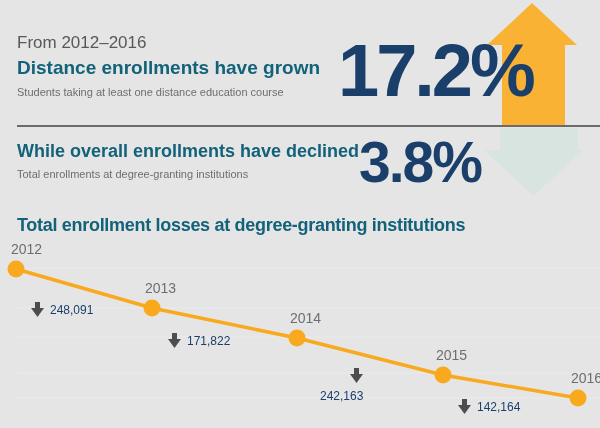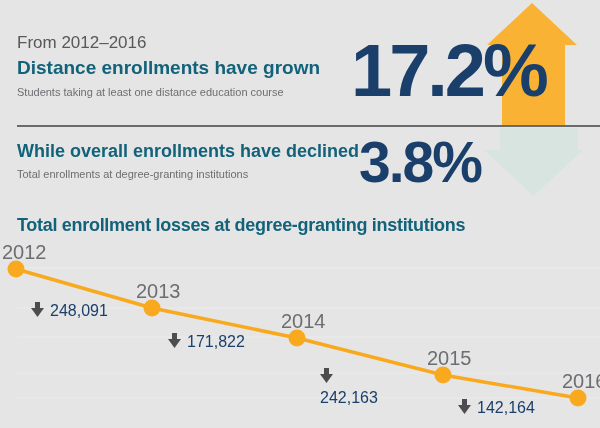--- a/index.html
+++ b/index.html
@@ -6,43 +6,43 @@
   .stage{
     position:relative;width:600px;height:428px;background:#e5e5e5;overflow:hidden;
     font-family:"Liberation Sans", sans-serif;
   }
   .abs{position:absolute;}
   .eyebrow{left:17px;top:33px;font-size:17px;color:#57585A;}
   .h1{left:17px;top:57px;font-size:19px;font-weight:bold;color:#12627A;}
   .sub1{left:17px;top:86px;font-size:11px;color:#6D6E71;text-align:center;}
   .stat-up{
     left:338px;top:34px;font-size:74px;line-height:74px;font-weight:bold;
-    color:#1B3F6B;letter-spacing:-3px;z-index:3;margin-left:13px;
+    color:#1B3F6B;letter-spacing:-3px;z-index:3;
   }
   .up-arrow{left:487px;top:3px;z-index:1;}
   .divider{left:17px;top:125px;width:583px;height:2px;background:#6A6B6D;z-index:2;}
   .down-arrow{left:484px;top:128px;z-index:1;}
   .h2{left:17px;top:141px;font-size:18px;font-weight:bold;color:#12627A;z-index:3;}
   .sub2{left:17px;top:168px;font-size:11px;color:#6D6E71;z-index:3;}
   .stat-down{
     left:359px;top:134px;font-size:57px;line-height:57px;font-weight:bold;
     color:#1B3F6B;letter-spacing:-2px;z-index:3;
   }
   .h3{left:17px;top:215px;font-size:18px;font-weight:bold;color:#12627A;letter-spacing:-0.3px;}
   .chart{left:0;top:240px;width:600px;height:188px;}
   .chart svg.plot{position:absolute;left:0;top:0;}
-  .year{position:absolute;font-size:20px;color:#6D6E71;}
+  .year{position:absolute;font-size:14px;color:#6D6E71;margin-left:9px;}
   .y0{left:2px;top:1px;}
   .y1{left:136px;top:40px;}
   .y2{left:281px;top:70px;}
   .y3{left:427px;top:107px;}
   .y4{left:562px;top:130px;}
   .loss{
-    position:absolute;display:flex;align-items:flex-start;gap:6px;
-    font-size:16px;color:#1B3F6B;
+    position:absolute;display:flex;align-items:flex-end;gap:6px;
+    font-size:12px;color:#1B3F6B;
   }
   .l0{left:31px;top:62px;}
   .l1{left:168px;top:93px;}
   .l2{left:320px;top:128px;flex-direction:column;}
   .l3{left:458px;top:159px;}
 </style>
 </head>
 <body>
 
 <div class="stage">

